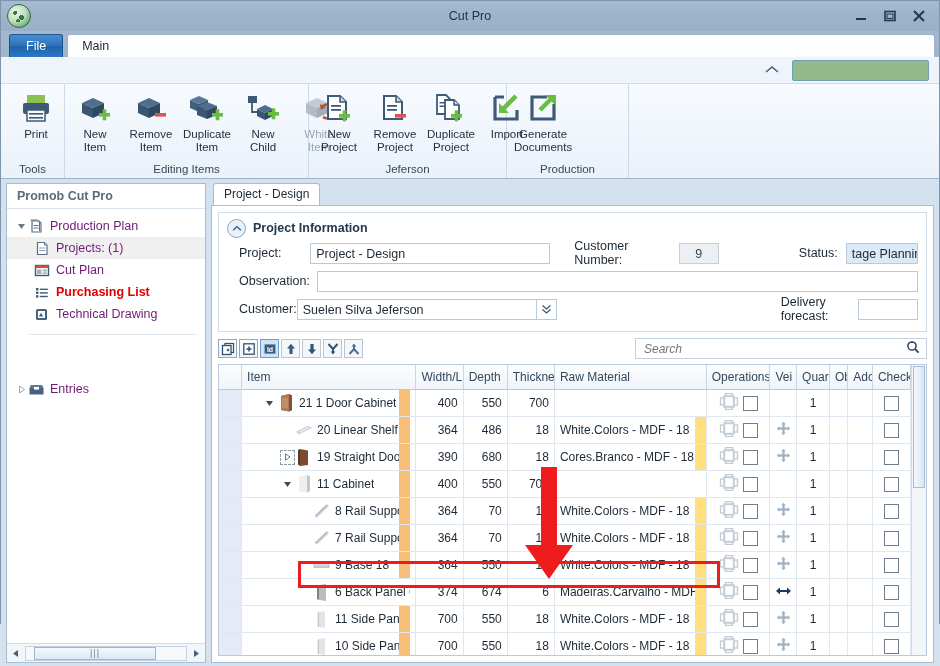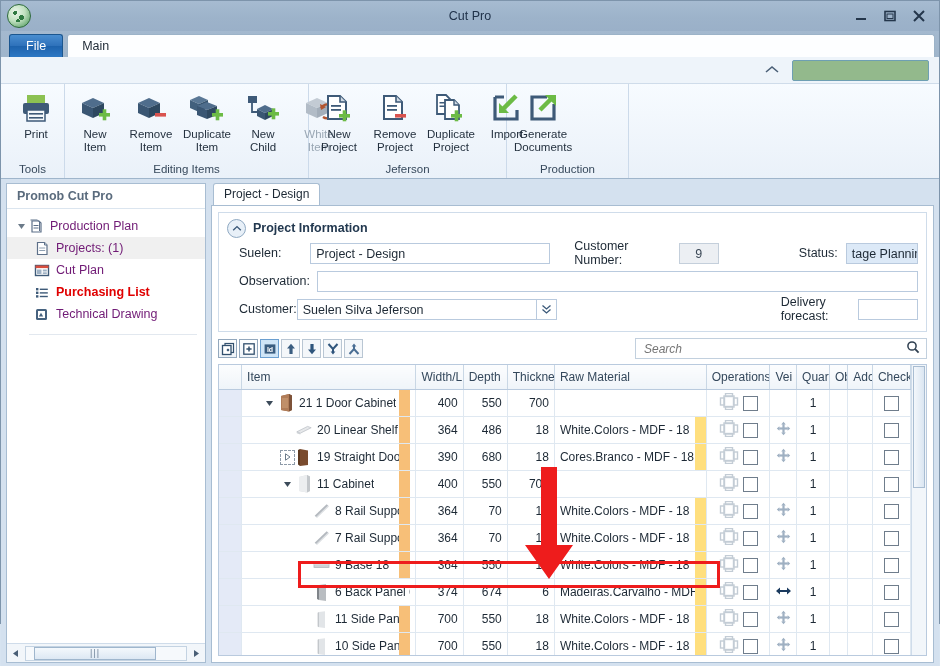--- a/index.html
+++ b/index.html
@@ -538,20 +538,35 @@
               <rect x="4" y="4" width="7" height="7" fill="#fff"></rect>
               <path d="M4.8 9.5 L7 5.8 L9.2 9.5 Z" fill="#46627f"></path>
             </svg>
           </span>
           <span class="tlabel">Technical Drawing</span>
         </div>
 
         <div class="tree-sep"></div>
         <div style="height:34px;"></div>
 
+        <div class="tnode">
+          <span class="twist">
+            <svg width="9" height="9" viewBox="0 0 9 9">
+                <path d="M2.5 1 L7.5 4.5 L2.5 8 Z" fill="none" stroke="#9aa8b6" stroke-width="1"></path>
+              </svg>
+          </span>
+          <span class="tico">
+            <svg width="17" height="15" viewBox="0 0 17 15">
+              <path d="M1.5 6 h14 v6.5 h-14 Z" fill="#46627f"></path>
+              <path d="M2.8 3 h11.4 l1.3 3 h-14 Z" fill="#5d7b99"></path>
+              <rect x="6" y="5" width="5" height="2.6" fill="#fff"></rect>
+            </svg>
+          </span>
+          <span class="tlabel">Entries</span>
+        </div>
 
       </div>
       <div class="sb-scroll">
         <span class="sb-arrow">
           <svg width="8" height="9" viewBox="0 0 8 9">
               <path d="M6 1 L1 4.5 L6 8 Z" fill="#4a5f76"></path>
             </svg>
         </span>
         <span class="sb-track">
           <span class="sb-thumb">|||</span>
@@ -575,21 +590,21 @@
           <div class="pihead">
             <span class="pi-toggle">
               <svg width="10" height="7" viewBox="0 0 10 7">
                   <path d="M1.2 5.2 L5 1.6 L8.8 5.2" stroke="#3a5878" stroke-width="1.4" fill="none"></path>
                 </svg>
             </span>
             <span class="pi-title">Project Information</span>
           </div>
 
           <div class="form-row">
-            <span class="lbl" style="width:78px;padding-left:12px;">Suelen:</span>
+            <span class="lbl" style="width:78px;padding-left:12px;">Project:</span>
             <span class="fld" style="width:262px;">Project - Design</span>
             <span class="lbl" style="margin-left:24px;">Customer Number:</span>
             <span class="fld ro" style="width:43px;margin-left:8px;text-align:center;">9</span>
             <span class="lbl" style="margin-left:80px;">Status:</span>
             <span class="fld hl" style="width:78px;margin-left:8px;">tage Planning</span>
           </div>
 
           <div class="form-row">
             <span class="lbl" style="width:78px;padding-left:12px;">Observation:</span>
             <span class="fld" style="flex:1;"></span>

